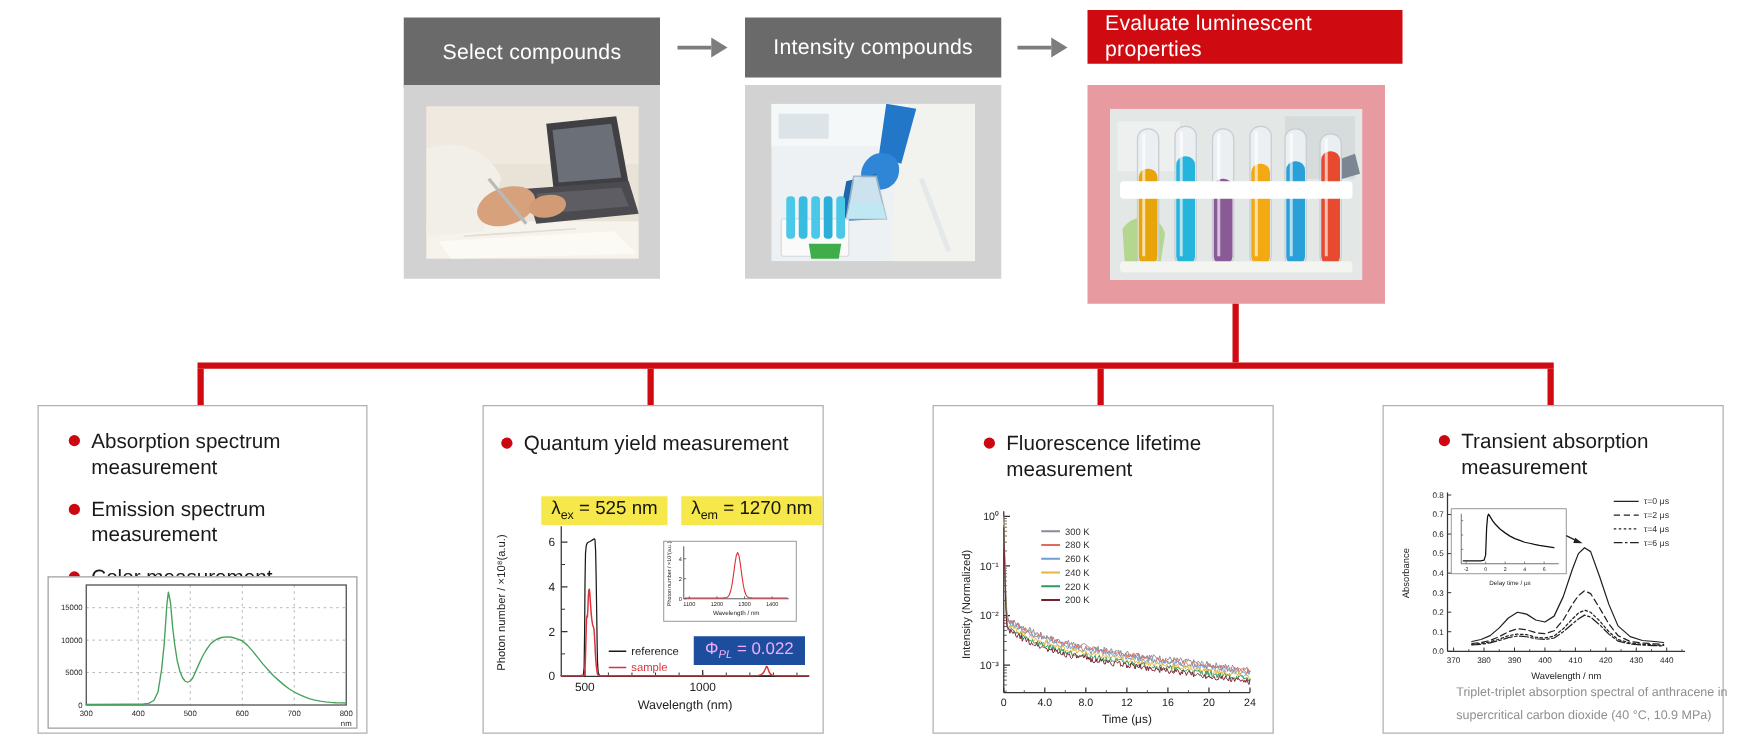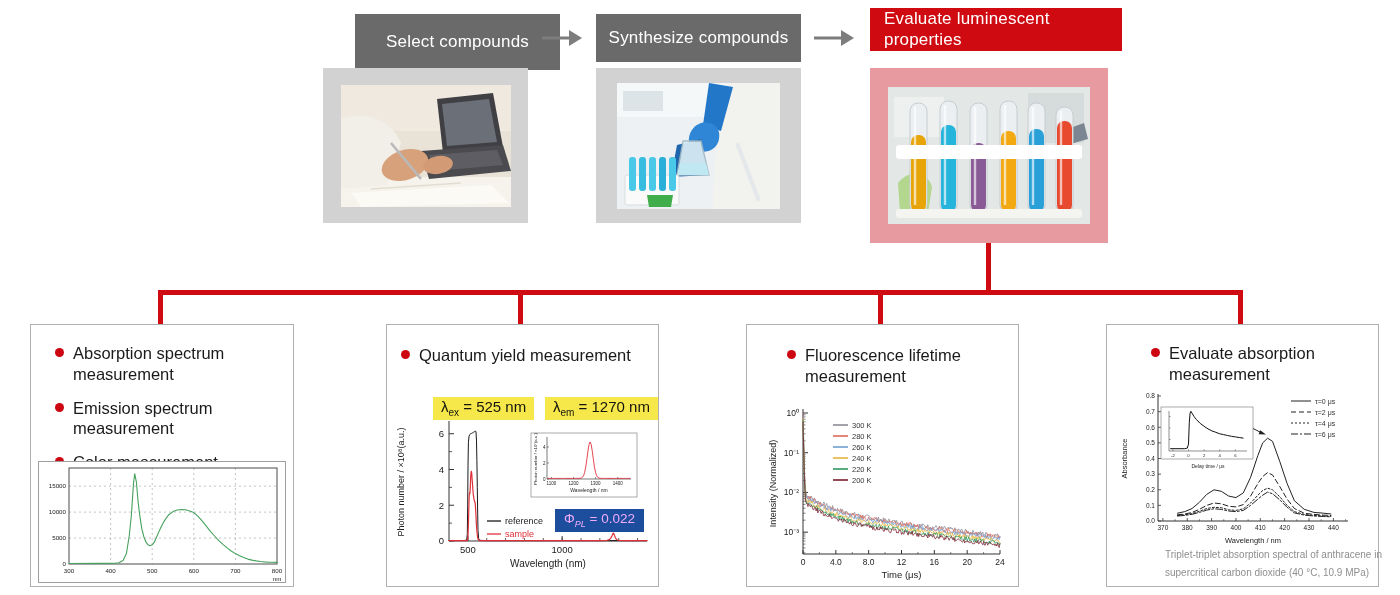--- a/index.html
+++ b/index.html
@@ -29,29 +29,29 @@
   .chart-svg{position:absolute;}
   #chartA{border:1px solid #9e9e9e;background:#fff;}
   .caption{position:absolute;font-size:10px;color:var(--caption-gray);white-space:nowrap;}
   svg text{font-family:"Liberation Sans",sans-serif;}
 </style>
 </head>
 <body>
 
 <div class="stage">
 
-  <div class="step-header" style="left:323px;top:14px;width:205px;height:56px;margin-left:32px;">
+  <div class="step-header" style="left:323px;top:14px;width:205px;height:56px;">
     <span>Select compounds</span>
   </div>
   <svg class="flow-arrow" style="left:540px;top:27px;" width="44" height="22">
     <line x1="2" y1="11" x2="29" y2="11" stroke="#7d7d7d" stroke-width="3"></line>
     <polygon points="29,3 42,11 29,19" fill="#7d7d7d"></polygon>
   </svg>
   <div class="step-header" style="left:596px;top:14px;width:205px;height:48px;">
-    <span>Synthesize compounds</span>
+    <span>Intensity compounds</span>
   </div>
   <svg class="flow-arrow" style="left:812px;top:27px;" width="44" height="22">
     <line x1="2" y1="11" x2="29" y2="11" stroke="#7d7d7d" stroke-width="3"></line>
     <polygon points="29,3 42,11 29,19" fill="#7d7d7d"></polygon>
   </svg>
   <div class="step-header red" style="left:870px;top:8px;width:238px;height:43px;">
     <span style="max-width:190px;display:inline-block;">Evaluate luminescent properties</span>
   </div>
 
   <div class="photo-frame" style="left:323px;top:68px;width:205px;height:155px;">
@@ -322,21 +322,21 @@
         <line x1="70" y1="61" x2="85" y2="61" stroke="#e5b63e" stroke-width="1.6"></line>
         <text x="89" y="63.8" font-size="7.5" text-anchor="start" fill="#333">240 K</text>
         <line x1="70" y1="72" x2="85" y2="72" stroke="#2f9960" stroke-width="1.6"></line>
         <text x="89" y="74.8" font-size="7.5" text-anchor="start" fill="#333">220 K</text>
         <line x1="70" y1="83" x2="85" y2="83" stroke="#7b1f2e" stroke-width="1.6"></line>
         <text x="89" y="85.8" font-size="7.5" text-anchor="start" fill="#333">200 K</text>
       </svg>
   </div>
 
   <div class="panel" style="left:1106px;top:324px;width:271px;height:261px;">
-    <div class="bullet abs" style="left:44px;top:18px;width:200px;"><span class="dot"></span><span>Evaluate absorption measurement</span></div>
+    <div class="bullet abs" style="left:44px;top:18px;width:200px;"><span class="dot"></span><span>Transient absorption measurement</span></div>
     <svg id="chartD" class="chart-svg" style="left:6px;top:64px;" width="265" height="158">
         <line x1="45" y1="5" x2="45" y2="132" stroke="#333" stroke-width="1"></line>
         <line x1="45" y1="132" x2="235" y2="132" stroke="#333" stroke-width="1"></line>
         <line x1="45" y1="132" x2="48" y2="132" stroke="#333" stroke-width="0.8"></line>
         <text x="42" y="134.3" font-size="6.5" text-anchor="end" fill="#222">0.0</text>
         <line x1="45" y1="116.375" x2="48" y2="116.375" stroke="#333" stroke-width="0.8"></line>
         <text x="42" y="118.675" font-size="6.5" text-anchor="end" fill="#222">0.1</text>
         <line x1="45" y1="100.75" x2="48" y2="100.75" stroke="#333" stroke-width="0.8"></line>
         <text x="42" y="103.05" font-size="6.5" text-anchor="end" fill="#222">0.2</text>
         <line x1="45" y1="85.125" x2="48" y2="85.125" stroke="#333" stroke-width="0.8"></line>

